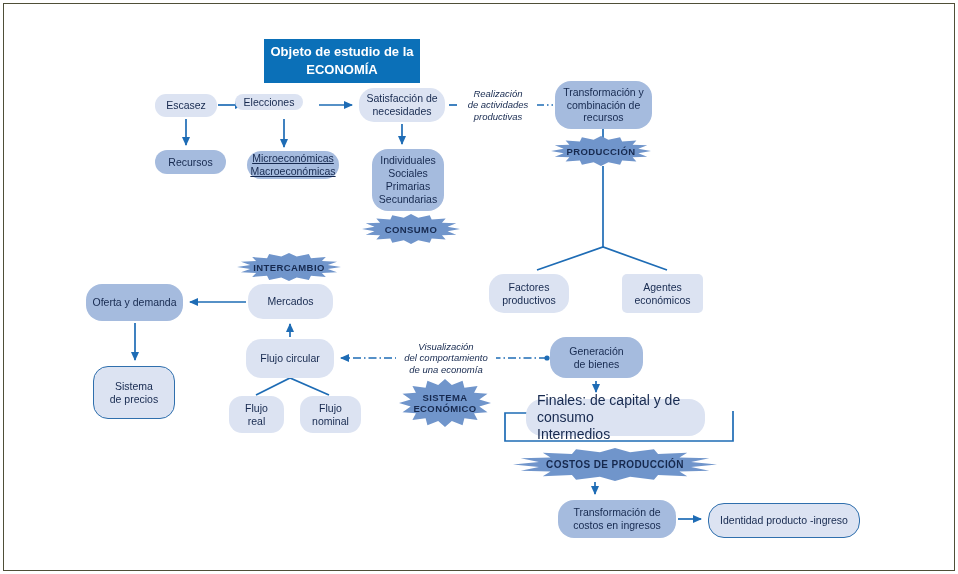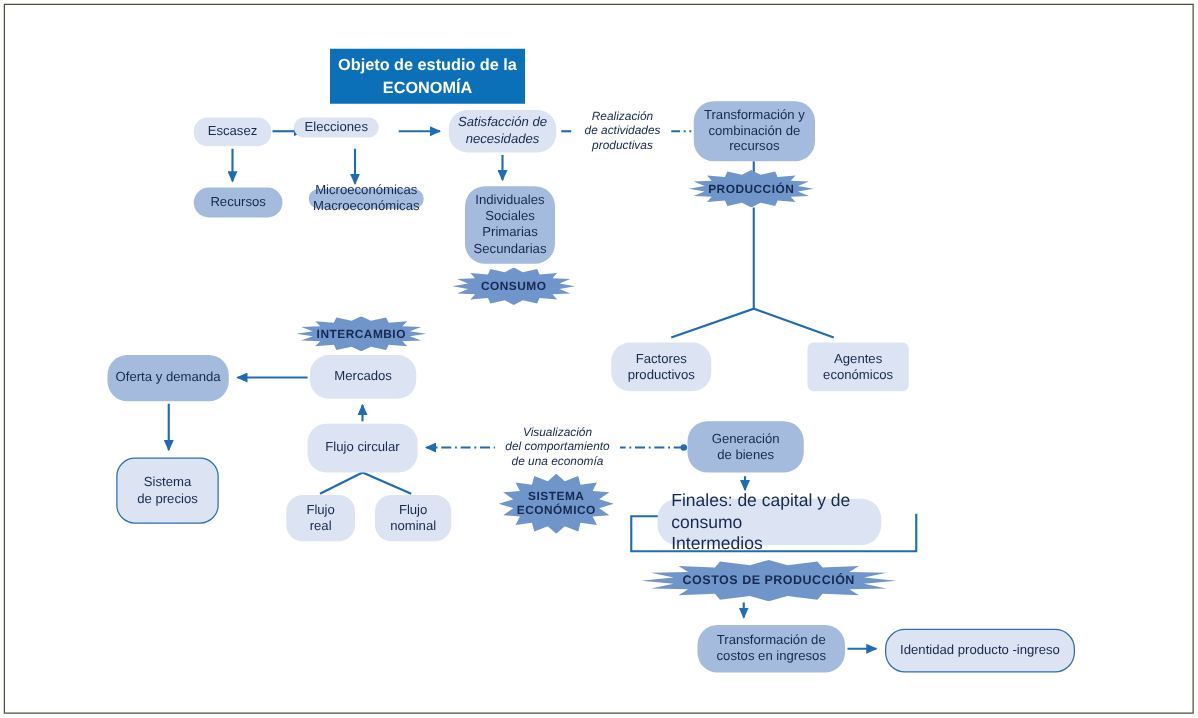--- a/index.html
+++ b/index.html
@@ -76,44 +76,44 @@
   <path class="conn" d="M530 413 L505 413 L505 441 L733 441 L733 411"></path>
   <path class="conn" d="M595 482 L595 494" marker-end="url(#arrow)"></path>
   <path class="conn" d="M678 519 L701 519" marker-end="url(#arrow)"></path>
 </svg>
 
 <div class="title" style="left:227px;top:39px;width:156px;height:44px;">Objeto de estudio de la
 ECONOMÍA</div>
 
 <div class="node light" style="left:155px;top:94px;width:62px;height:23px;border-radius:11px;">Escasez</div>
 <div class="node light" style="left:235px;top:94px;width:68px;height:16px;border-radius:11px;">Elecciones</div>
-<div class="node light" style="left:359px;top:88px;width:86px;height:34px;border-radius:15px;font-style:italic;">Satisfacción de
+<div class="node light" style="left:359px;top:88px;width:86px;height:34px;border-radius:15px;">Satisfacción de
 necesidades</div>
 <div class="node medium" style="left:555px;top:81px;width:97px;height:48px;border-radius:16px;">Transformación y
 combinación de
 recursos</div>
 
 <div class="edge-label" style="left:459px;top:85px;width:78px;height:40px;">Realización
 de actividades
 productivas</div>
 
 <div class="node medium" style="left:155px;top:150px;width:71px;height:24px;border-radius:12px;">Recursos</div>
-<div class="node medium" style="left:247px;top:151px;width:92px;height:16px;border-radius:14px;">Microeconómicas
+<div class="node medium" style="left:247px;top:151px;width:92px;height:28px;border-radius:14px;text-decoration:underline;">Microeconómicas
 Macroeconómicas</div>
 <div class="node medium" style="left:372px;top:149px;width:72px;height:62px;border-radius:16px;">Individuales
 Sociales
 Primarias
 Secundarias</div>
 
 <div class="burst" style="left:362px;top:214px;width:98px;height:30px;">CONSUMO</div>
 <div class="burst" style="left:551px;top:136px;width:100px;height:30px;">PRODUCCIÓN</div>
 
 <div class="node light" style="left:489px;top:274px;width:80px;height:39px;border-radius:15px;text-align:center;">Factores
 productivos</div>
-<div class="node light" style="left:646px;top:274px;width:81px;height:39px;border-radius:5px;text-align:center;">Agentes
+<div class="node light" style="left:622px;top:274px;width:81px;height:39px;border-radius:5px;text-align:center;">Agentes
 económicos</div>
 
 <div class="burst" style="left:237px;top:253px;width:104px;height:28px;">INTERCAMBIO</div>
 <div class="node light" style="left:248px;top:284px;width:85px;height:35px;border-radius:15px;">Mercados</div>
 <div class="node medium" style="left:86px;top:284px;width:97px;height:37px;border-radius:16px;">Oferta y demanda</div>
 <div class="node outline" style="left:93px;top:366px;width:80px;height:51px;border-radius:15px;">Sistema
 de precios</div>
 
 <div class="node light" style="left:246px;top:339px;width:88px;height:39px;border-radius:15px;">Flujo circular</div>
 <div class="node light" style="left:229px;top:396px;width:55px;height:37px;border-radius:13px;">Flujo

